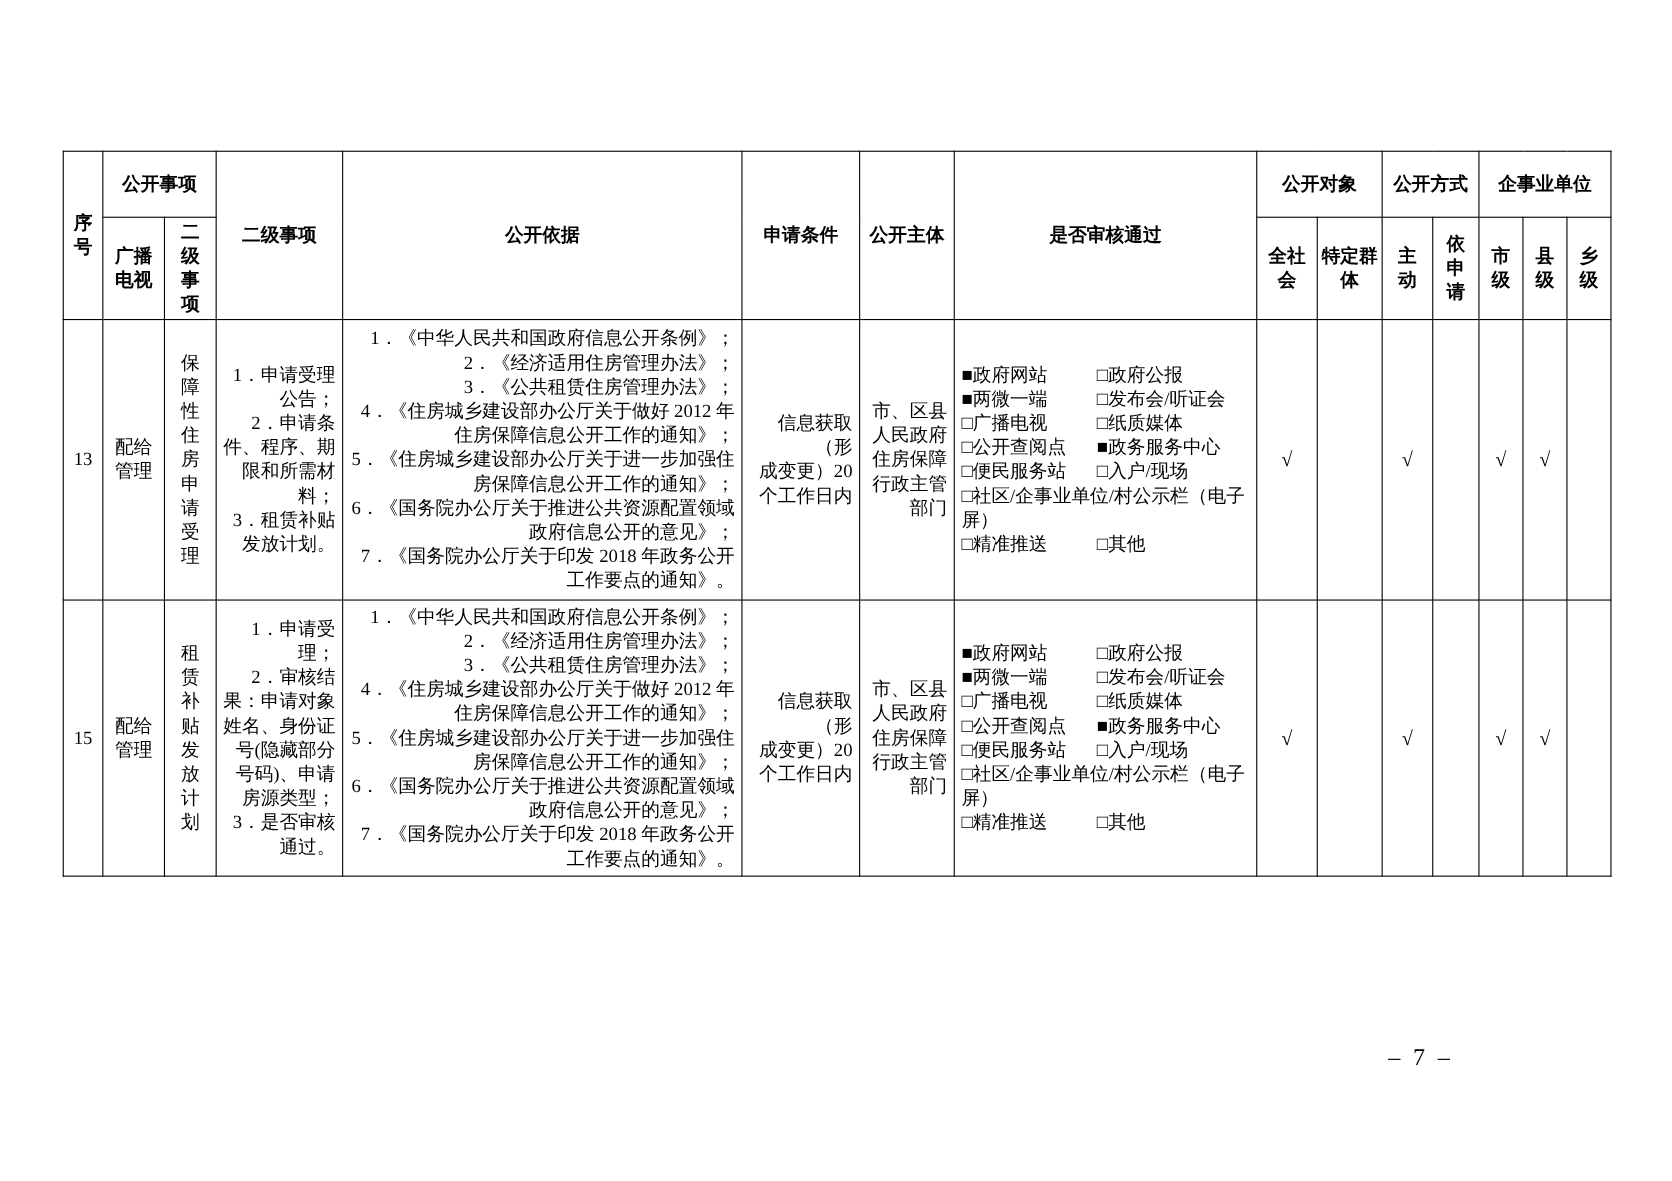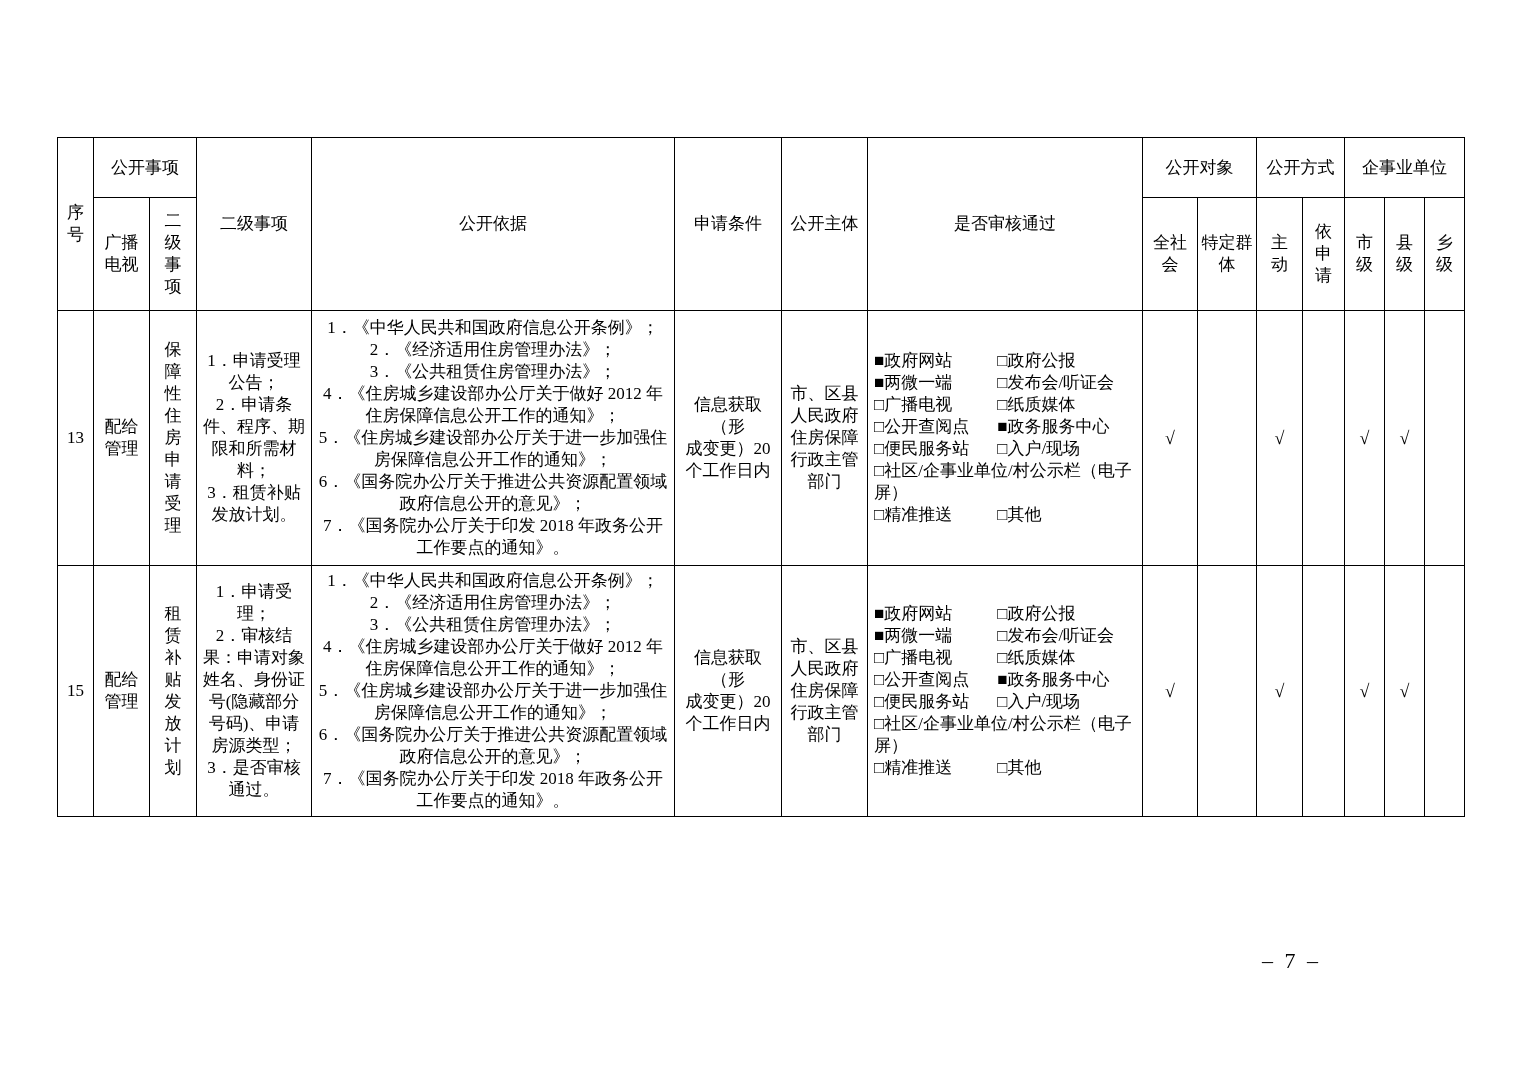--- a/index.html
+++ b/index.html
@@ -19,33 +19,33 @@
     font-size: 17px;
     line-height: 22px;
   }
   th, td {
     border: 1px solid #000;
     vertical-align: middle;
     padding: 2px 3px;
     overflow: hidden;
   }
   th {
-    font-weight: normal;
+    font-weight: bold;
     text-align: center;
     white-space: pre-line;
   }
   td.center { text-align: center; }
   td.txt {
-    text-align: center;
+    text-align: right;
     white-space: pre-line;
     padding: 4px 6px;
   }
   .vtext {
     width: 19px;
-    margin: 10px auto;
+    margin: 0 auto;
     word-break: break-all;
     text-align: center;
   }
   td.chan-cell { padding: 4px 6px; text-align: left; margin-left: 40px; }
   .chan { display: inline-block; width: 47%; vertical-align: top; }
   .chan.wide { width: 100%; }
   td.mark { text-align: center; font-size: 18px; }
   tr.h1 { height: 60px; }
   tr.h2 { height: 88px; }
   tr.r13 { height: 255px; }

